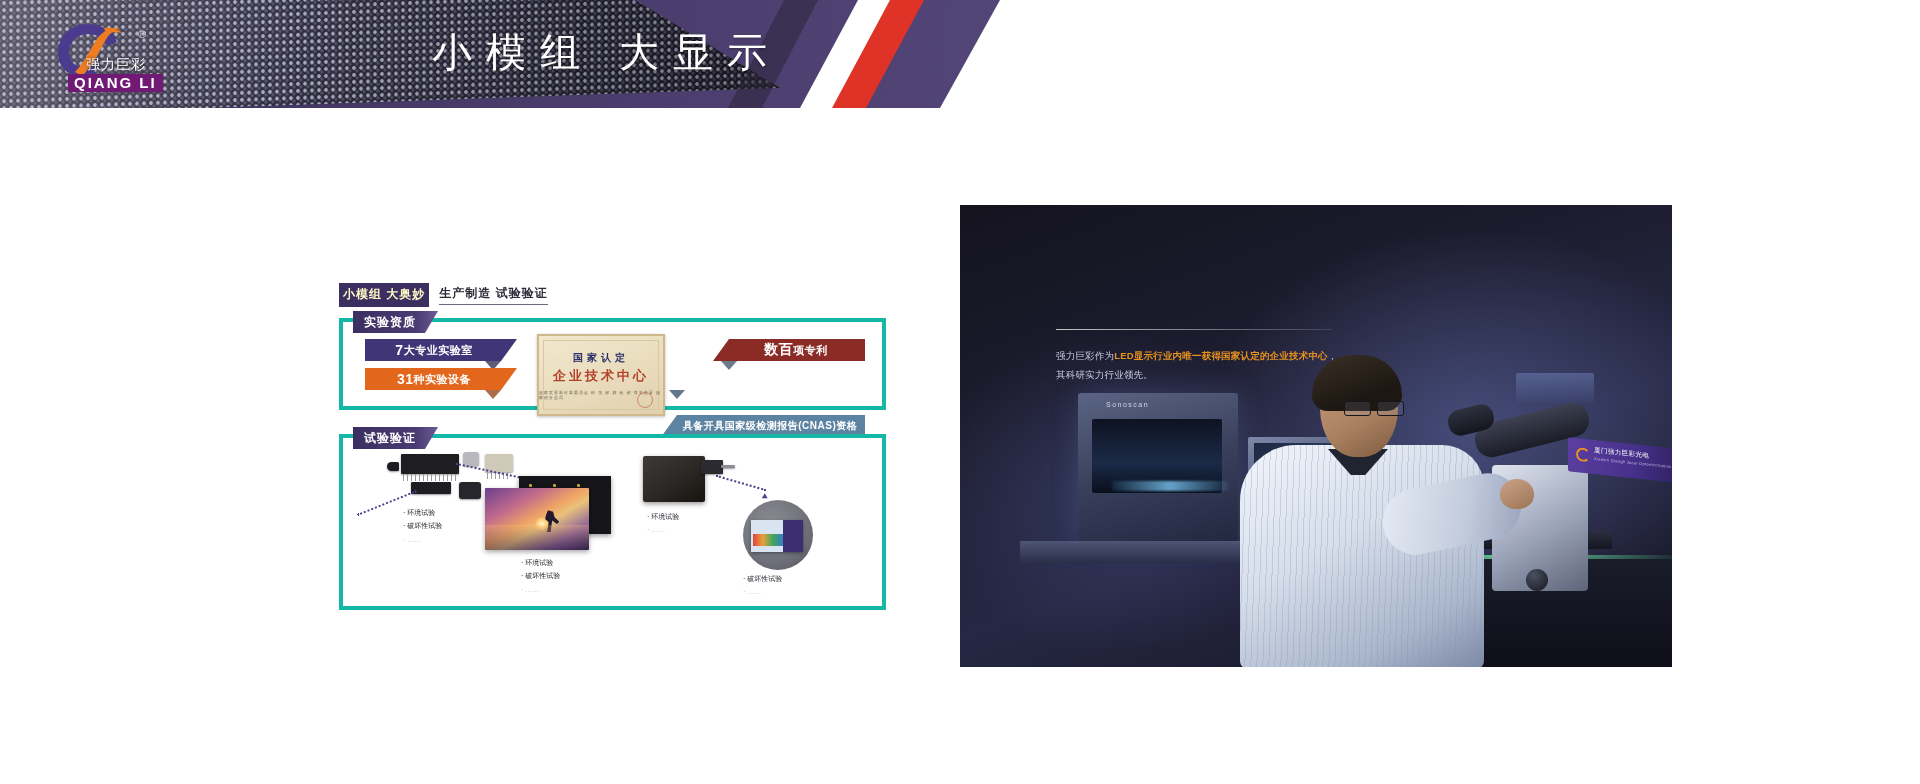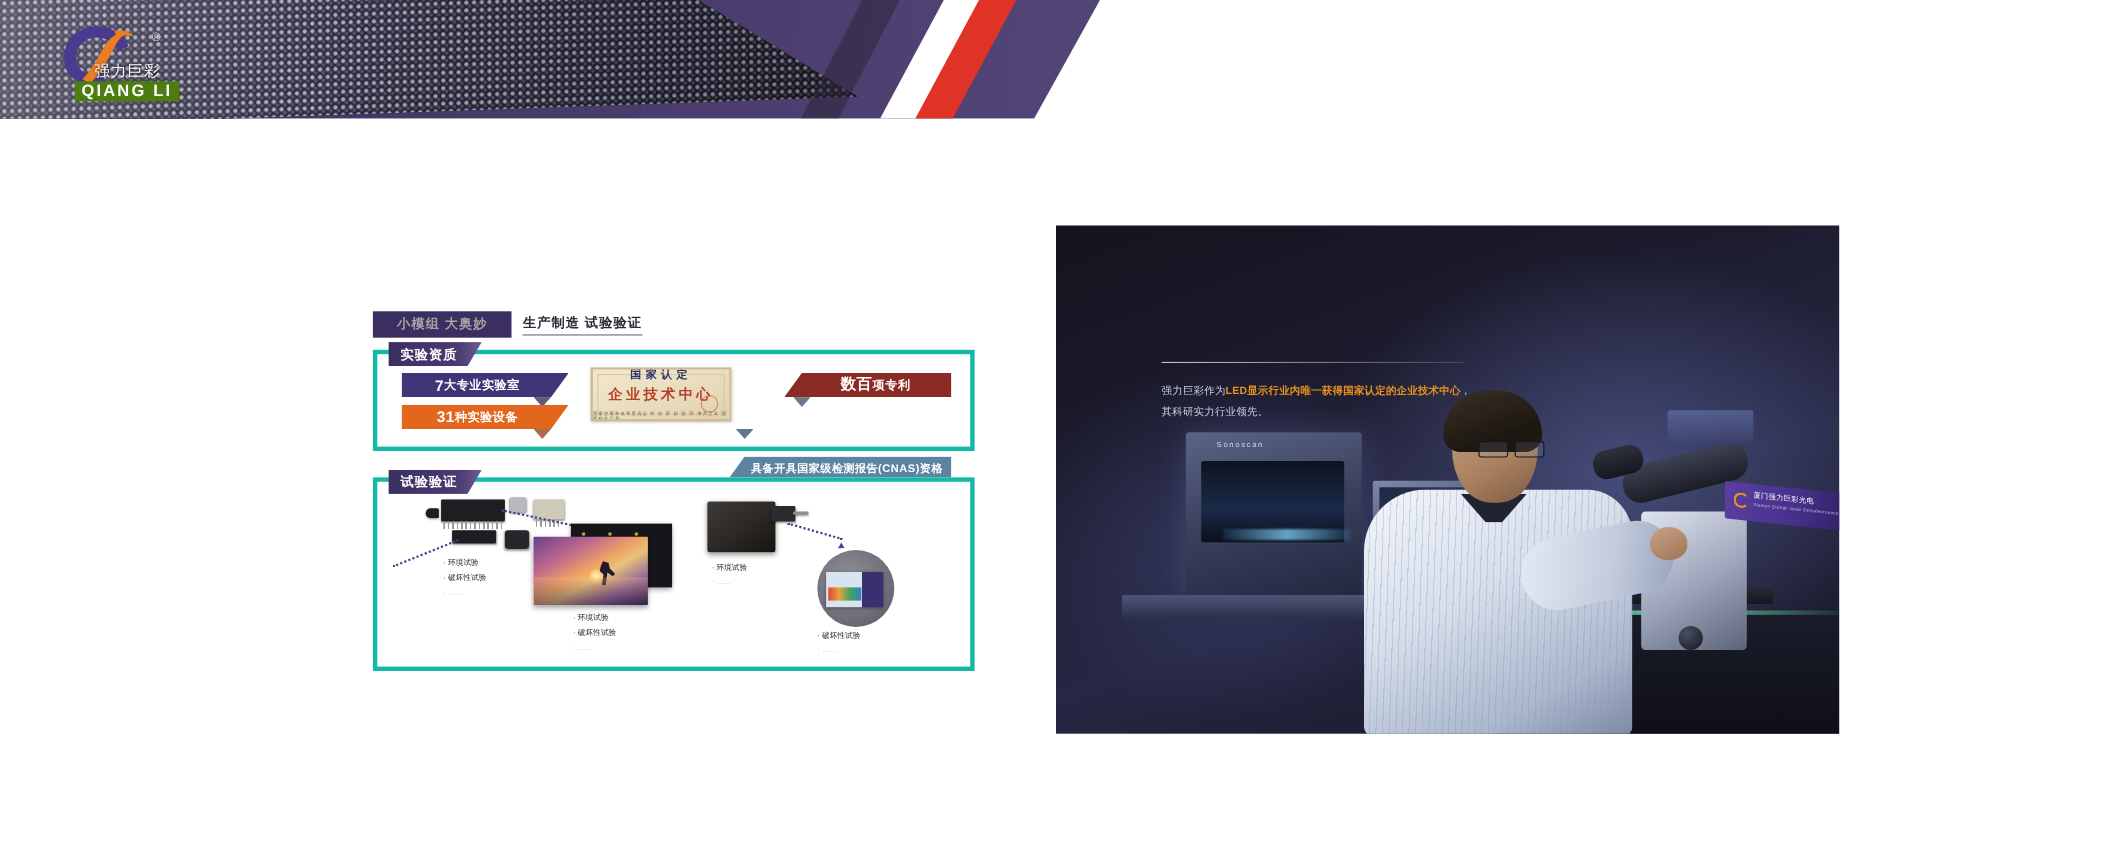--- a/index.html
+++ b/index.html
@@ -38,29 +38,29 @@
   .banner-title { position:absolute; left:432px; top:26px; color:#fff;
      font-size:40px; letter-spacing:14px; font-weight:400; line-height:1.3;
      text-shadow:0 1px 3px rgba(0,0,0,.35); white-space:nowrap; }
 
   
   .logo { position:absolute; left:52px; top:20px; width:122px; height:72px; }
   .logo-mark { position:absolute; left:0; top:0; width:74px; height:60px; }
   .logo-reg { position:absolute; left:86px; top:8px; color:#d9d6e2; font-size:11px; }
   .logo-cn { position:absolute; left:34px; top:36px; color:#fff; font-size:14px;
      font-weight:normal; letter-spacing:1px; text-shadow:0 0 3px rgba(0,0,0,.8); white-space:nowrap;}
-  .logo-en { position:absolute; left:16px; top:54px; background:#4d7c0f; color:#fff;
+  .logo-en { position:absolute; left:16px; top:54px; background:#701a75; color:#fff;
      font-size:15px; font-weight:bold; letter-spacing:2px; padding:0 6px; line-height:18px; }
 
   
   .left-col { position:absolute; left:339px; top:283px; width:547px; }
 
   .sec-head { display:flex; align-items:center; gap:10px; margin-bottom:11px; }
-  .sec-head-badge { background:#3b2f61; color:#a3a3a3; font-size:12px; font-weight:bold;
-     padding:3px 22px 4px; letter-spacing:1px; }
+  .sec-head-badge { background:#3b2f61; color:#fef9c3; font-size:12px; font-weight:bold;
+     padding:3px 4px 4px; letter-spacing:1px; }
   .sec-head-sub { font-size:12px; font-weight:bold; color:#2b2b3a; letter-spacing:1px;
      border-bottom:1px solid #6b6b80; padding-bottom:2px; }
 
   .panel { position:relative; border:4px solid #14b8a6; background:#fff; }
   .panel-tab { position:absolute; left:10px; top:-11px; height:22px; min-width:84px;
      background:linear-gradient(90deg,#3b2f61 0%,#4a3b73 75%,#6b5c95 100%);
      clip-path:polygon(0 0, 100% 0, calc(100% - 13px) 100%, 0 100%);
      color:#fff; font-size:12px; font-weight:bold; letter-spacing:1px;
      padding:3px 22px 0 11px; }
 
@@ -83,21 +83,21 @@
   #arr-lab   { left:22px;  top:17px; width:152px; background:#403577; }
   #arr-labt  { left:142px; top:39px; }
   #arr-equip { left:22px;  top:46px; width:152px; background:#e3661d; }
   #arr-equipt{ left:142px; top:68px; background:#8a3c10; }
   #arr-pat   { left:370px; top:17px; width:152px; background:#8b2b25; }
   #arr-patt  { left:378px; top:39px; background:#3b4f66; }
   #arr-cnas  { left:318px; top:46px; width:204px; background:#5d83a2; font-size:10px;margin-top:47px;}
   #arr-cnast { left:326px; top:68px; }
 
   
-  .cert { position:absolute; left:194px; top:12px; width:128px; height:49px;
+  .cert { position:absolute; left:194px; top:12px; width:128px; height:82px;
      background:linear-gradient(160deg,#f2e6cd 0%,#ece0c2 40%,#e0d0ad 100%);
      border:2px solid #cdb98c; box-shadow:0 1px 3px rgba(0,0,0,.25);
      display:flex; flex-direction:column; align-items:center; justify-content:center; gap:2px;
      overflow:hidden; }
   .cert::before{ content:""; position:absolute; inset:4px; border:1px solid #d9c8a0; }
   .cert-l1 { color:#2a2f6b; font-size:10px; font-weight:bold; letter-spacing:4px; z-index:1;}
   .cert-l2 { color:#b4422a; font-size:13px; font-weight:bold; letter-spacing:3px; z-index:1;
      font-family:"Liberation Serif","DejaVu Serif",serif; }
   .cert-l3 { color:#6a6050; font-size:4px; letter-spacing:1px; z-index:1; margin-top:3px;}
   .cert-seal { position:absolute; right:10px; bottom:6px; width:16px; height:16px;
@@ -241,20 +241,21 @@
         <path d="M36 4C18 4 6 17 6 33c0 14 11 24 25 24 7 0 13-3 13-3l-5-9s-4 2-8 2c-8 0-14-6-14-15 0-10 8-18 19-18 10 0 17 6 19 12l10-4C62 13 51 4 36 4z" fill="#4b3b8f"></path>
         <path d="M30 56c10-10 16-22 22-33 4-8 9-13 16-15-9-1-17 3-23 11-7 10-12 23-22 33l7 4z" fill="#ee7d22"></path>
         <path d="M52 8c7-1 14 1 18 5-5-1-11-1-16 1l-2-6z" fill="#ee7d22"></path>
       </svg>
       <span class="logo-reg">®</span>
       <span class="logo-cn">强力巨彩</span>
       <span class="logo-en">QIANG LI</span>
     </div>
 
     <div class="banner-stripe-white"></div>
+    <div class="banner-title">小模组 大显示</div>
   </div>
   <div class="banner-stripe-red"></div>
 
   <div class="left-col">
 
     <div class="sec-head">
       <span class="sec-head-badge">小模组 大奥妙</span>
       <span class="sec-head-sub">生产制造 试验验证</span>
     </div>
 

